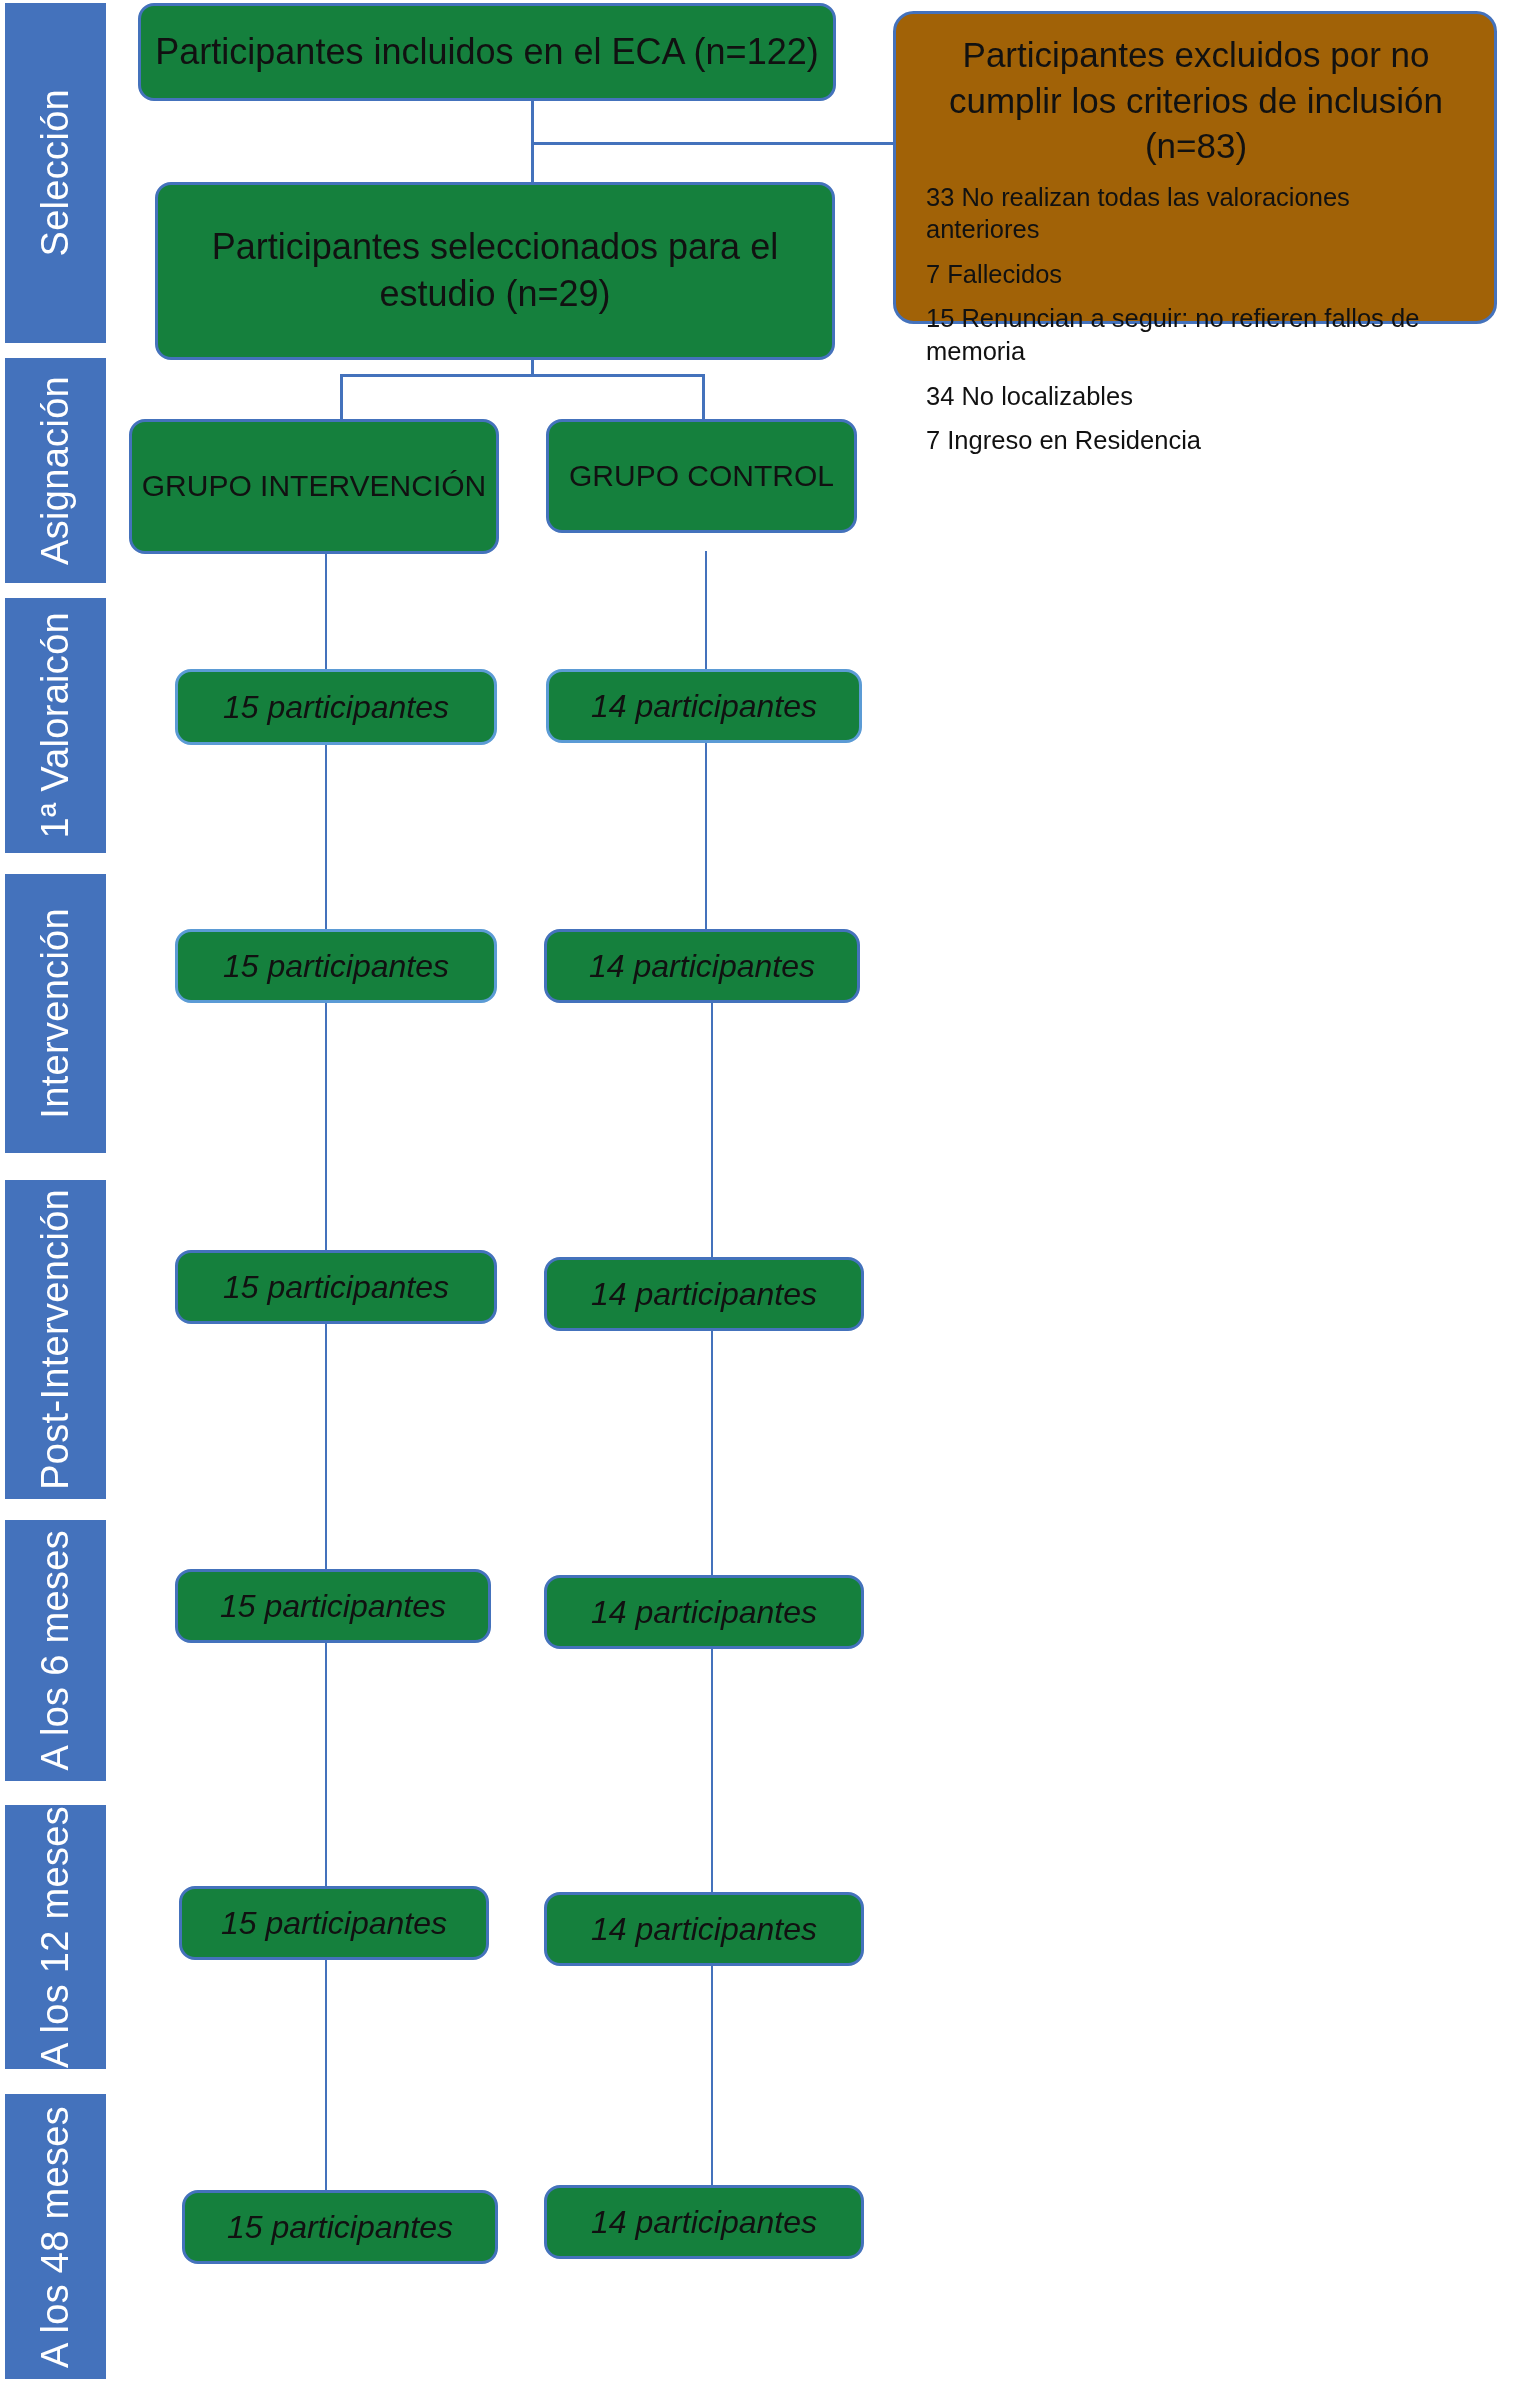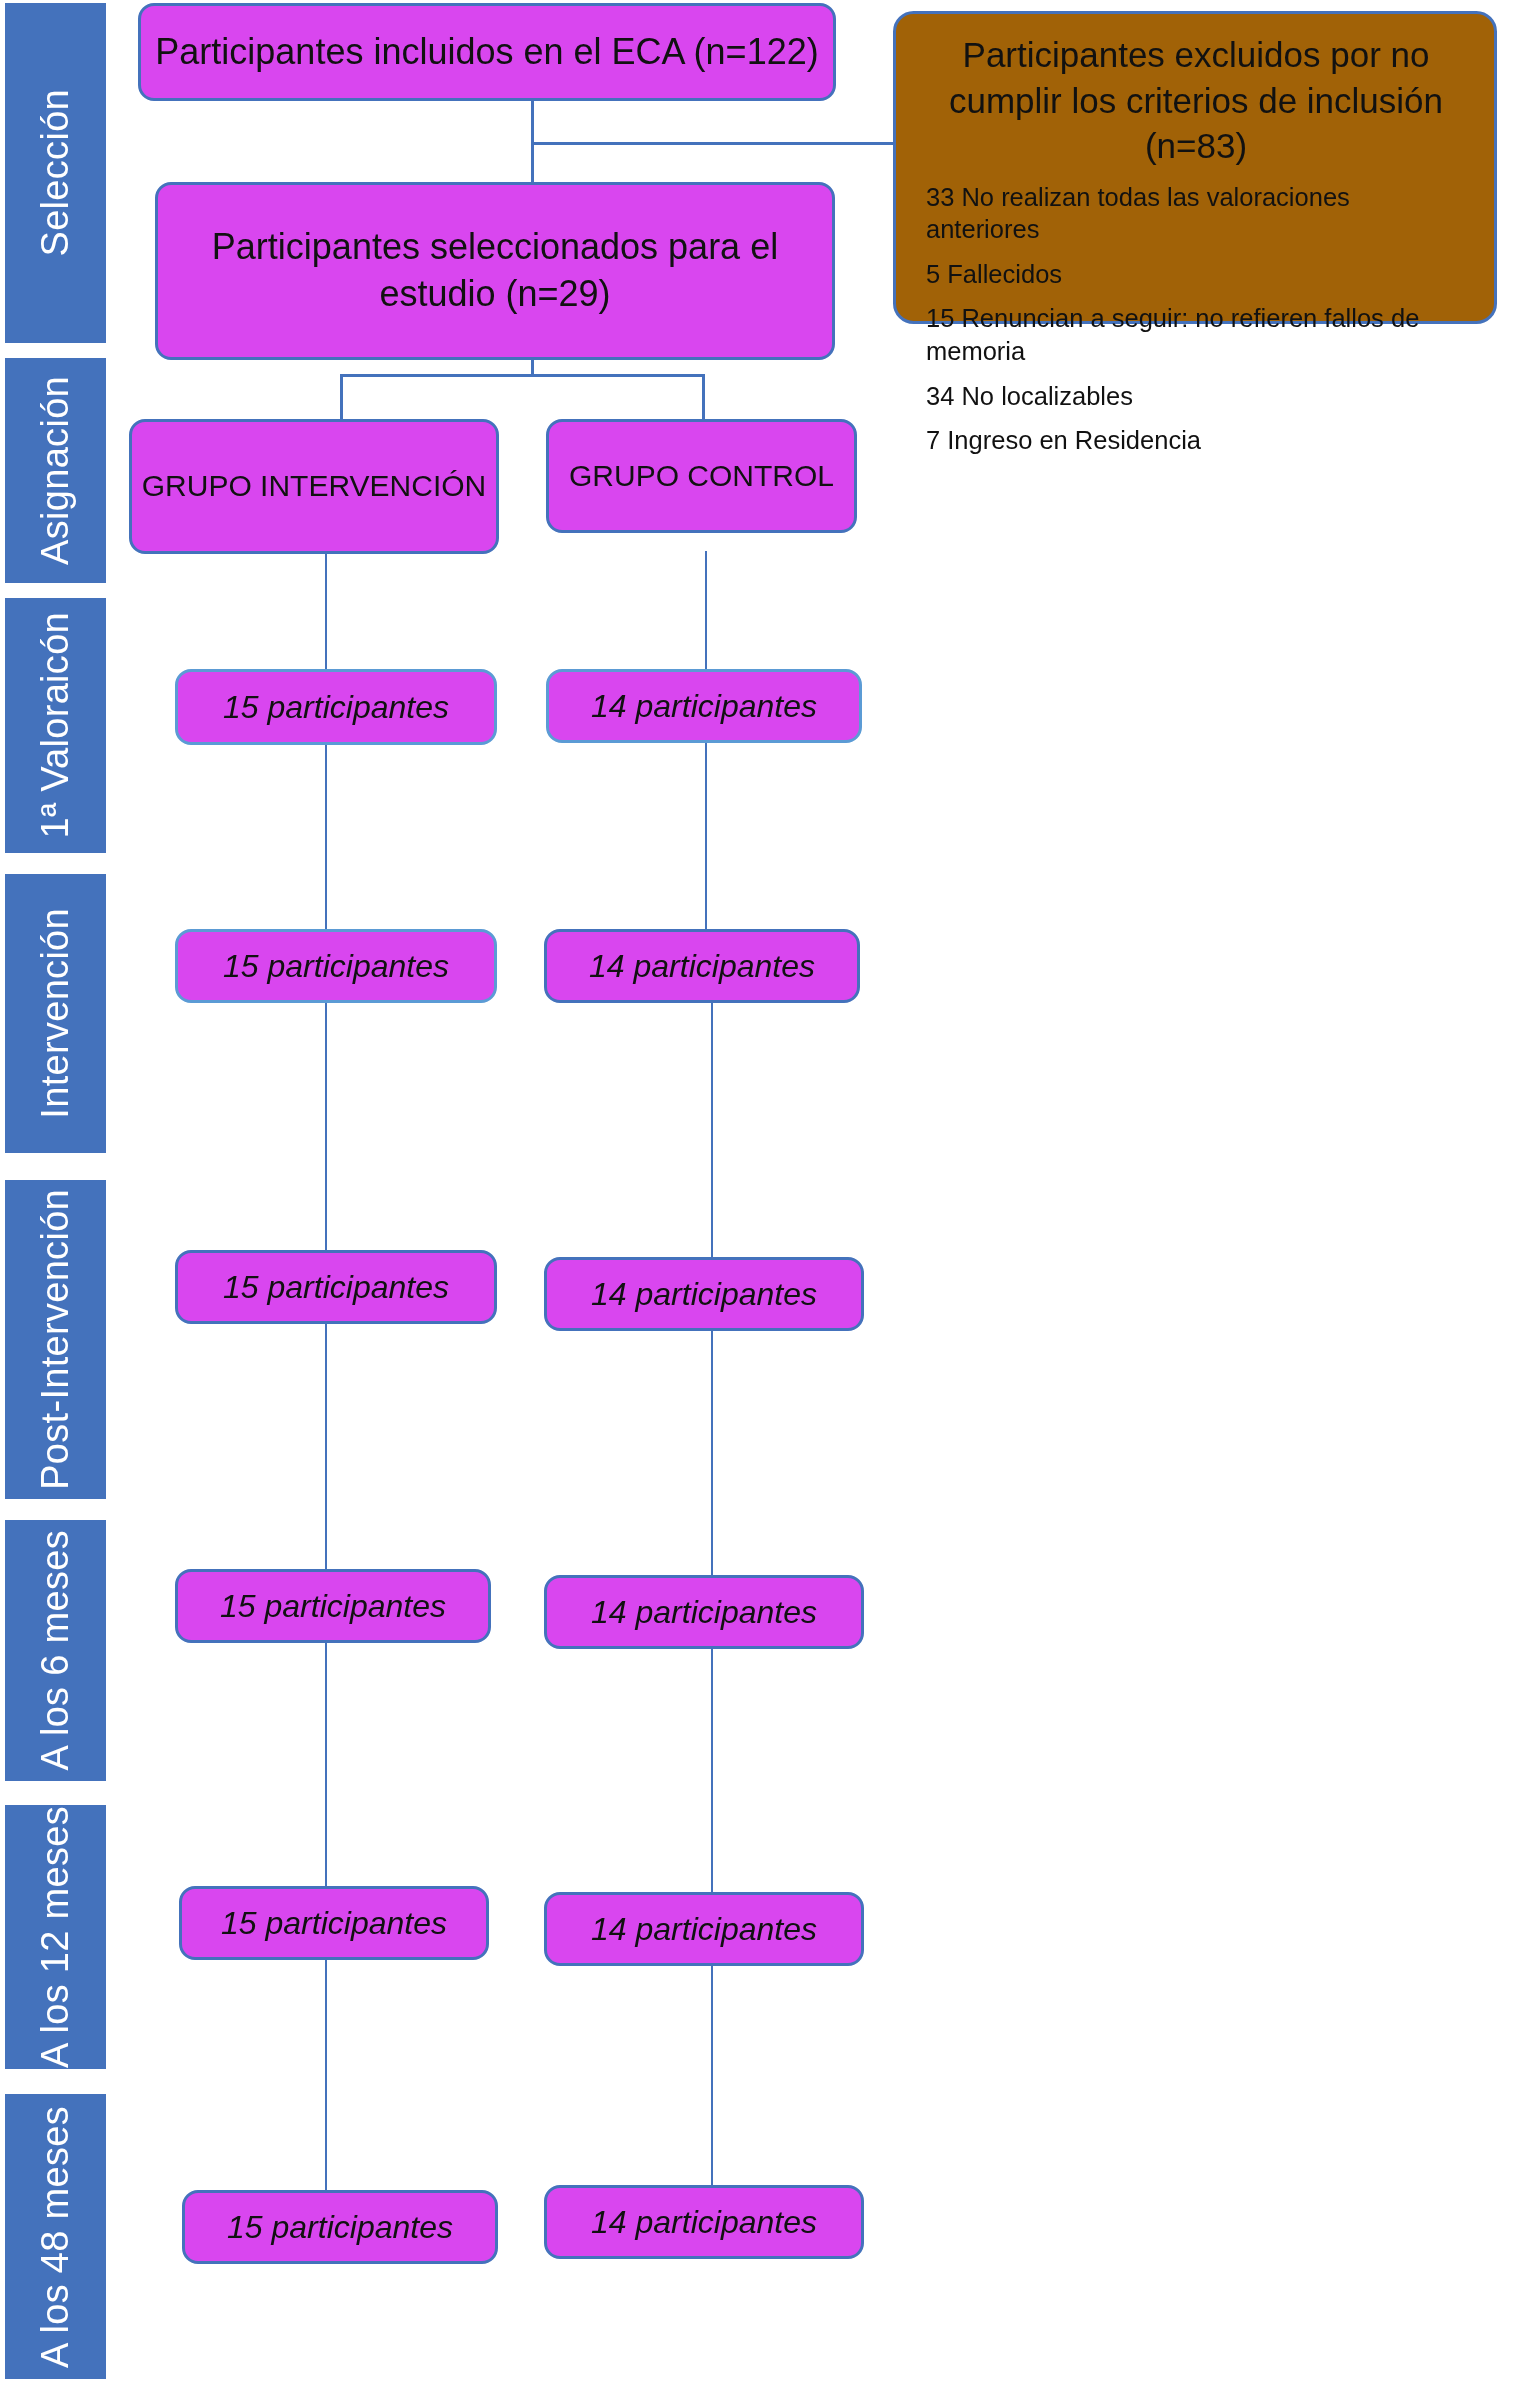--- a/index.html
+++ b/index.html
@@ -20,21 +20,21 @@
     transform:rotate(180deg);
     white-space:nowrap;
     font-size:38px;
     line-height:1;
     letter-spacing:0.3px;
   }
 
   
   .node{
     position:absolute;
-    background:#d946ef;
+    background:#15803d;
     border:3px solid #4472BC;
     border-radius:16px;
     box-sizing:border-box;
     display:flex;align-items:center;justify-content:center;
     text-align:center;
     color:#111111;
   }
   .node .txt{display:block;width:100%;padding:0 8.5px;box-sizing:border-box;}
   .node.light{border-color:#5B9BD5;}
   .node.big{font-size:36px;line-height:1.30;}
@@ -120,21 +120,21 @@
   <div class="vline thin" style="left:711px;top:1948px;width:2.4px;height:267px;"></div>
 
   <div class="node big" style="left:138px;top:3px;width:698px;height:98px;">
     <span class="txt">Participantes incluidos en el ECA (n=122)</span>
   </div>
 
   <div class="excl" style="left:893px;top:11px;width:604px;height:313px;">
     <span class="head">Participantes excluidos por no cumplir los criterios de inclusión (n=83)</span>
     <ul class="reasons">
       <li>33 No realizan todas las valoraciones anteriores</li>
-      <li>5 Fallecidos</li>
+      <li>7 Fallecidos</li>
       <li>15 Renuncian a seguir: no refieren fallos de memoria</li>
       <li>34 No localizables</li>
       <li>7 Ingreso en Residencia</li>
     </ul>
   </div>
 
   <div class="node big" style="left:155px;top:182px;width:680px;height:178px;">
     <span class="txt">Participantes seleccionados para el estudio (n=29)</span>
   </div>
 

